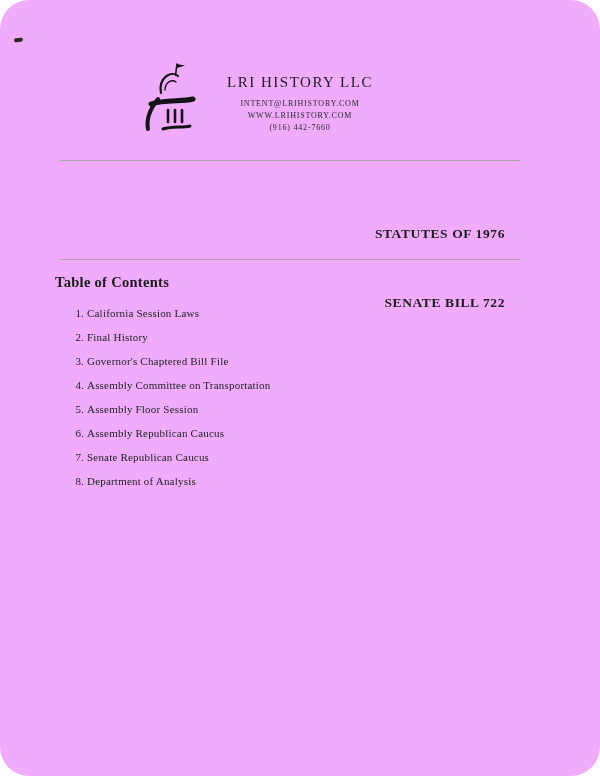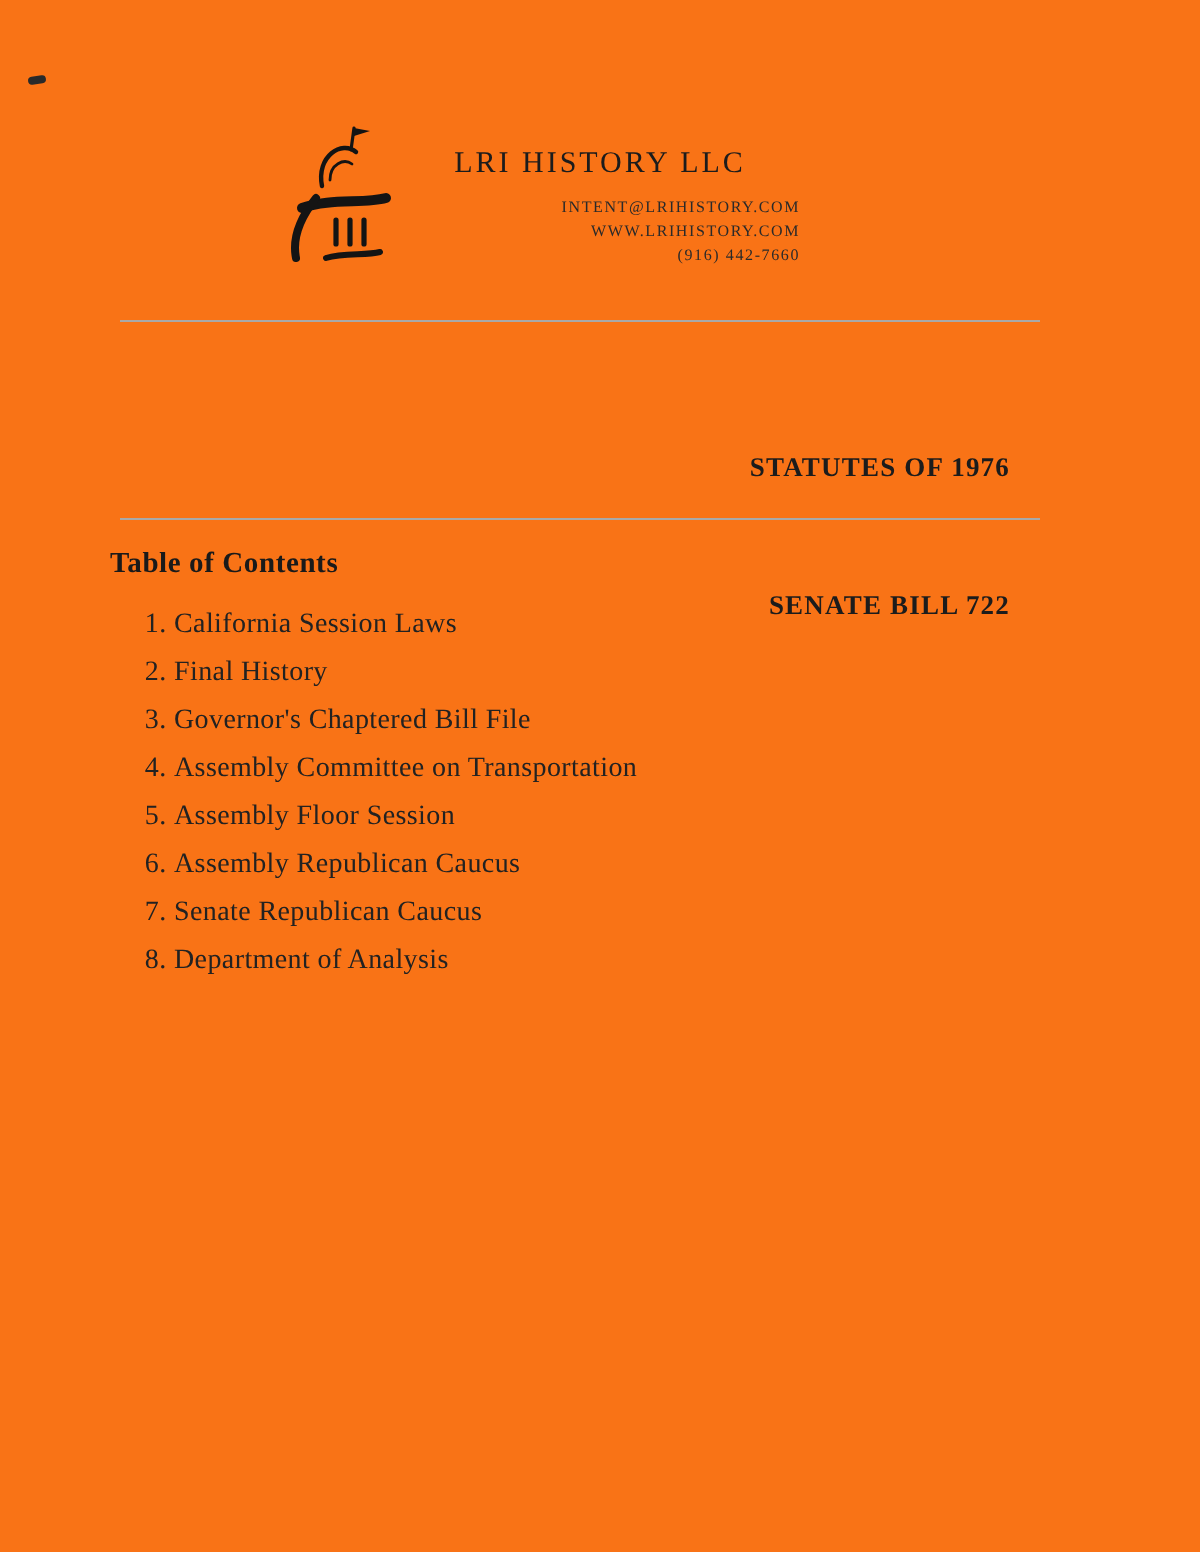--- a/index.html
+++ b/index.html
@@ -3,23 +3,24 @@
 <meta charset="utf-8">
 <style>
   * { margin: 0; padding: 0; box-sizing: border-box; }
   html, body { background: #ffffff; }
   body { font-family: "Liberation Serif", serif; }
   .page {
     position: relative;
     width: 600px;
     height: 776px;
     margin: 0 auto;
-    background: #f97316;
+    background: #f0abfc;
     color: #1e1e1e;
     overflow: hidden;
+    border-radius: 29px;
   }
   .scan-artifact {
     position: absolute;
     left: 14px; top: 38px;
     width: 9px; height: 4px;
     background: #2a2a2a;
     border-radius: 2px;
     transform: rotate(-8deg);
   }
   .logo {
@@ -38,21 +39,20 @@
     font-size: 15px;
     letter-spacing: 1.5px;
     margin-bottom: 7px;
     color: #1c1c1c;
   }
   .contact-line {
     font-size: 8px;
     letter-spacing: 0.8px;
     line-height: 12px;
     color: #2a2a2a;
-    text-align: right;
   }
   .rule {
     position: absolute;
     left: 60px;
     width: 460px;
     border-top: 1px solid #a9a9a9;
     height: 0;
   }
   .rule-1 { top: 160px; }
   .rule-2 { top: 259px; }
@@ -79,21 +79,21 @@
   .toc-list {
     position: absolute;
     left: 55px; top: 306px;
     width: 420px;
   }
   .toc-list ol {
     list-style: decimal;
     padding-left: 32px;
   }
   .toc-list li {
-    font-size: 14px;
+    font-size: 11px;
     line-height: 14px;
     margin-bottom: 10px;
     color: #222;
     letter-spacing: 0.2px;
   }
   .toc-list li::marker {
     color: #222;
   }
 </style>
 </head>

